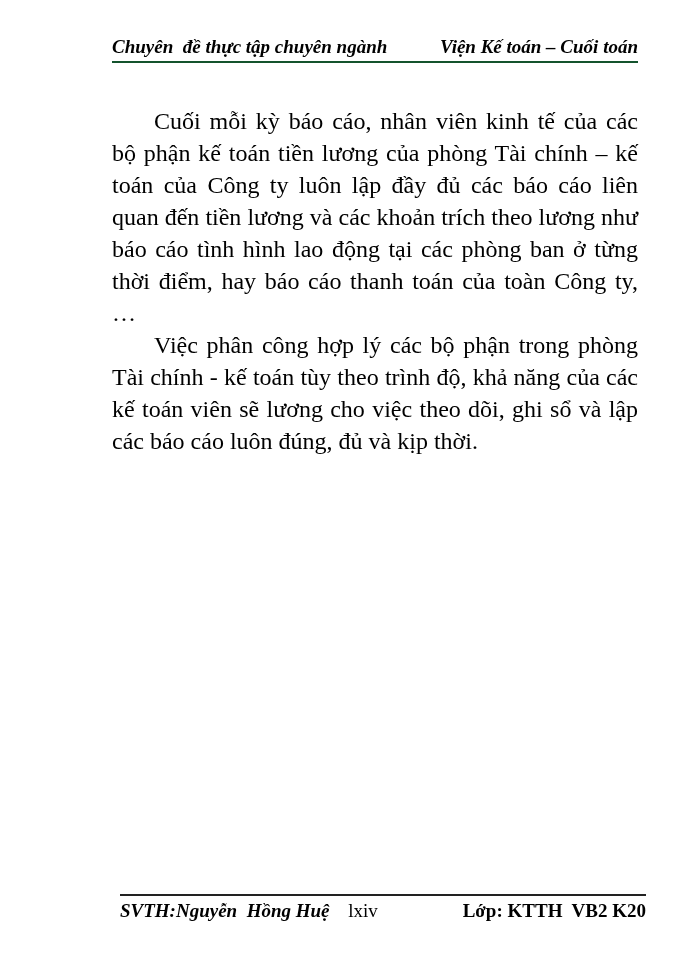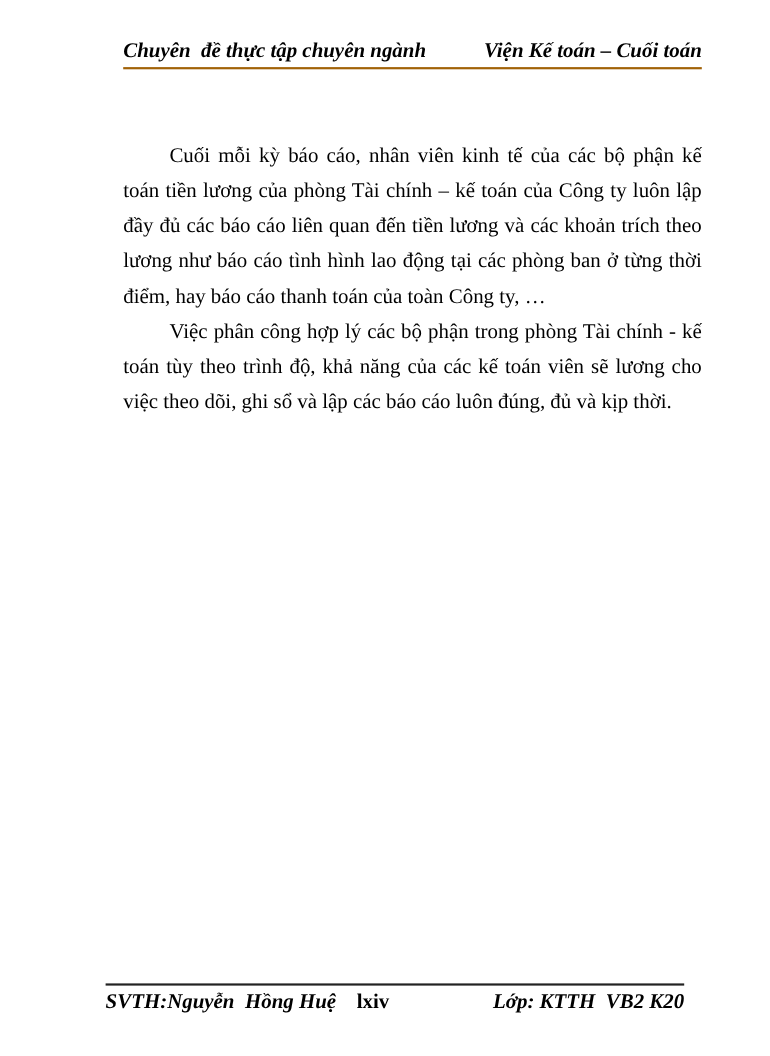--- a/index.html
+++ b/index.html
@@ -21,67 +21,65 @@
     position: absolute;
     left: 112px;
     top: 36px;
     width: 526px;
     display: flex;
     justify-content: space-between;
     align-items: flex-end;
     font-size: 19px;
     font-weight: bold;
     font-style: italic;
-    border-bottom: 2px solid #a16207;
+    border-bottom: 2px solid #14532d;
     padding-bottom: 3px;
     white-space: pre-wrap;
   }
   
   .body-text {
     position: absolute;
     left: 112px;
     top: 105px;
     width: 526px;
-    font-size: 19px;
+    font-size: 24px;
     line-height: 32px;
     text-align: justify;
-    margin-top: 21px;
   }
   .body-text p {
     margin: 0;
     text-indent: 42px;
   }
   
   .footer {
     position: absolute;
-    left: 96px;
+    left: 120px;
     top: 894px;
     width: 526px;
     border-top: 2px solid #222222;
     padding-top: 4px;
     display: grid;
     grid-template-columns: 1fr auto 1fr;
     align-items: baseline;
     font-size: 19px;
     white-space: pre-wrap;
   }
   .footer .left {
     font-weight: bold;
     font-style: italic;
     text-align: left;
   }
   .footer .center {
     text-align: center;
-    font-weight: bold;
+    font-weight: normal;
     font-style: normal;
     padding-right: 40px;
   }
   .footer .right {
     font-weight: bold;
-    font-style: italic;
     text-align: right;
   }
 </style>
 </head>
 <body>
 
 <div class="page">
 
   <div class="header">
     <span>Chuyên  đề thực tập chuyên ngành</span>

